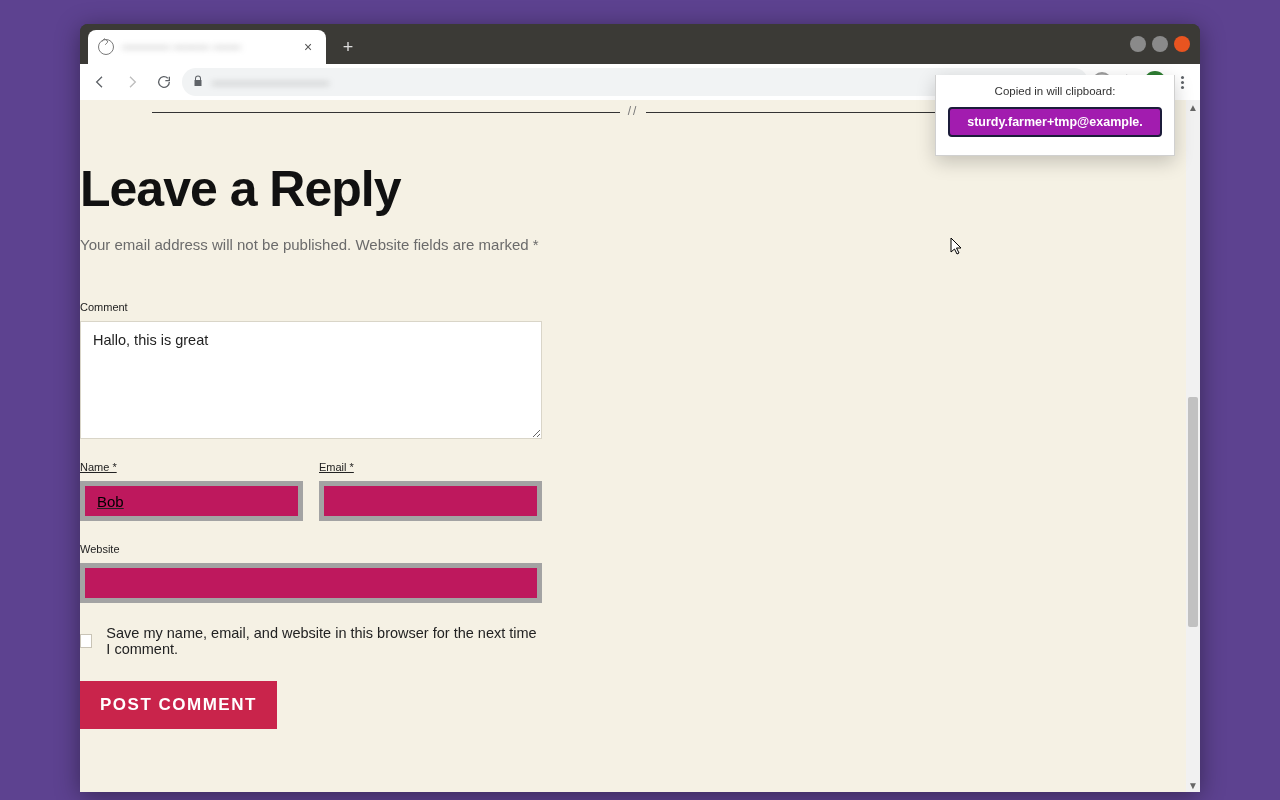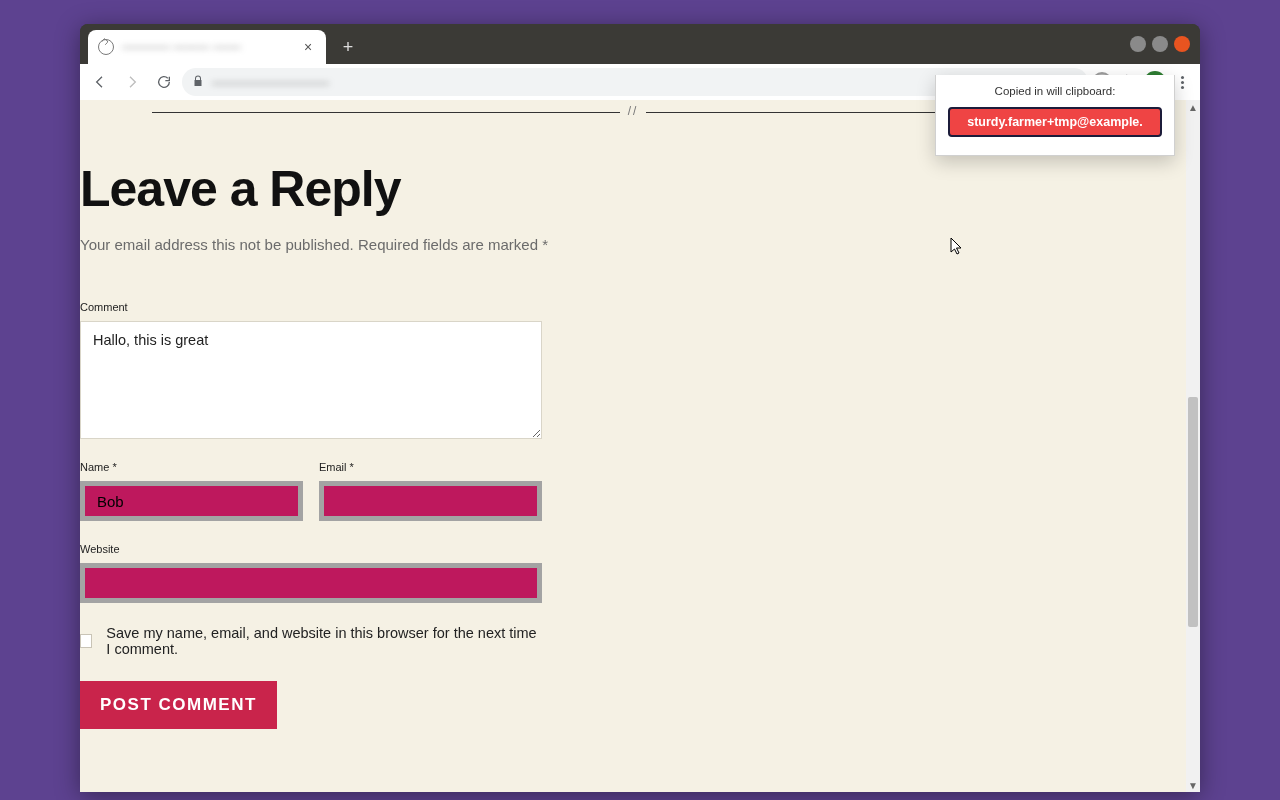--- a/index.html
+++ b/index.html
@@ -141,21 +141,21 @@
     color:#222; font-size:14.5px;
   }
   .label { margin-bottom:8px; font-size:11px; }
   textarea.comment {
     width:100%; height:118px; resize:both;
     border:1px solid #d9d5c8; background:#fff;
     padding:10px 12px; font-size:14.5px; font-family:inherit;
     color:#222;
   }
   .row2 { display:flex; gap:16px; margin-top:22px;}
-  .col { flex:1; display:flex; flex-direction:column; }
+  .col { flex:1; display:flex; flex-direction:column;text-decoration:underline; }
   input.text {
     width:100%; height:40px;
     border:5px solid #a3a3a3; background:#be185d;
     padding:12px 12px; font-size:15px;
   }
   .website { margin-top:22px; }
   .savebox { margin-top:22px; display:flex; align-items:center; gap:14px; font-size:14.5px; }
   .cb { width:14px; height:14px; border:1px solid #c9c4b6; background:#fff; }
   .submit {
     margin-top:24px; align-self:flex-start;
@@ -169,21 +169,21 @@
     position:absolute; top:75px; right:105px;
     width:240px; background:#fff;
     border:1px solid #d0d0d0; border-top:none;
     box-shadow:0 6px 18px rgba(0,0,0,.2);
     padding:10px 12px 18px;
     display:flex; flex-direction:column; align-items:center; gap:10px;
     z-index:60;
   }
   .popup .msg { font-size:11.5px; color:#333; }
   .popup .field {
-    width:100%; background:#ef4444;
+    width:100%; background:#a21caf;
     border:2px solid #1c1c3a; border-radius:4px;
     padding:6px 8px;
     color:#fff; font-size:12.5px; font-weight:600;
     text-align:center; white-space:nowrap; overflow:hidden;
   }
 
   
   .cursor {
     position:absolute; left:950px; top:237px; z-index:80;
     width:14px; height:20px;
@@ -252,21 +252,21 @@
         <span></span>
       </div>
   </div>
 
   <div class="viewport">
     <div class="page">
       <div class="divider-top"></div>
 
       <div class="content">
         <h1 class="reply">Leave a Reply</h1>
-        <div class="subnote">Your email address this not be published. Required fields are marked *</div>
+        <div class="subnote">Your email address will not be published. Website fields are marked *</div>
 
         <div class="form">
           <div class="label">Comment</div>
           <textarea class="comment" style="">Hallo, this is great</textarea>
 
           <div class="row2">
             <div class="col">
               <div class="label">Name *</div>
               <input class="text" value="Bob" style="">
             </div>

